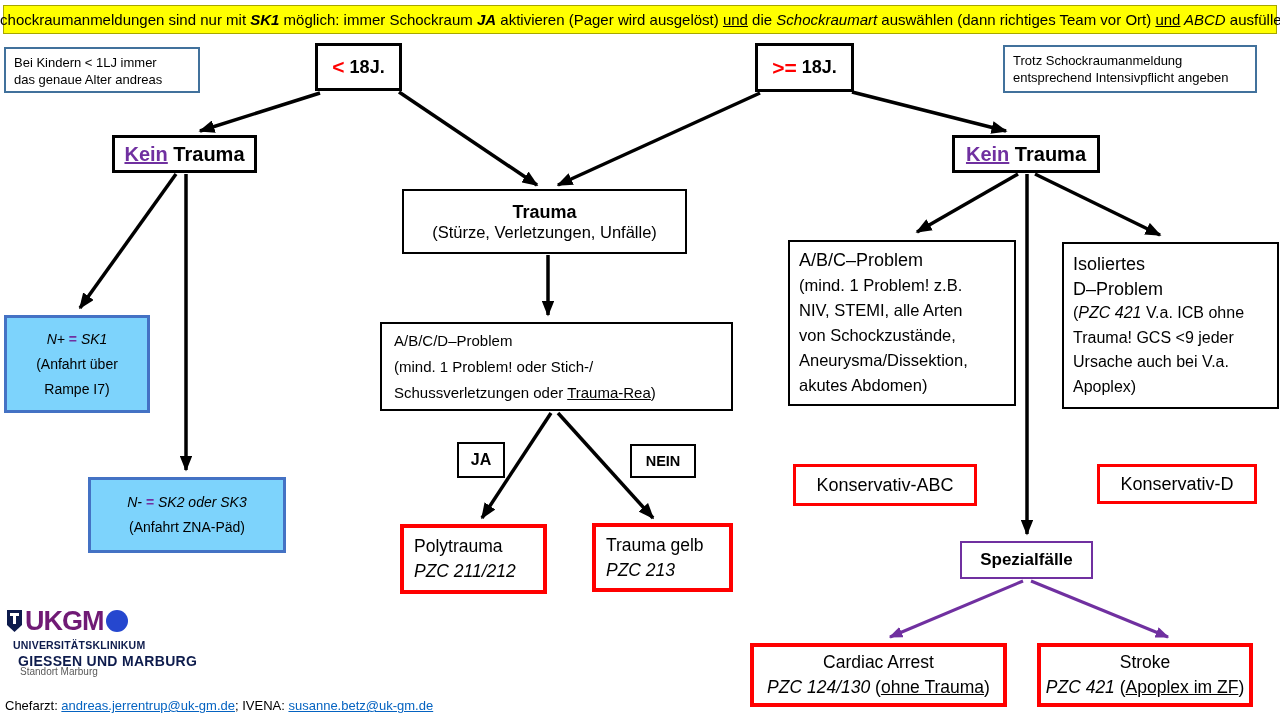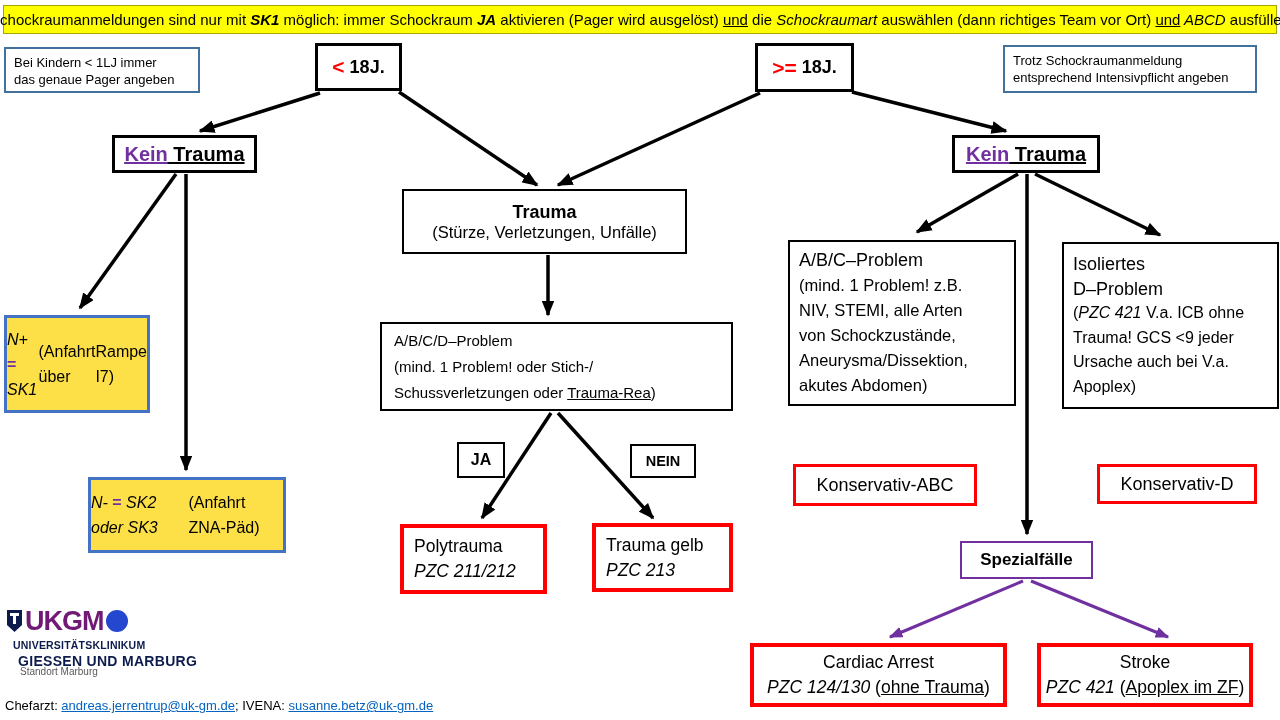--- a/index.html
+++ b/index.html
@@ -15,42 +15,42 @@
   
   .note{border:2px solid #41719c;background:#fff;font-size:13px;line-height:17px;padding:5px 8px;}
   .note-left{left:4px;top:47px;width:196px;height:46px;}
   .note-right{left:1003px;top:45px;width:254px;height:48px;}
   
   .bbox{border:3px solid #000;background:#fff;display:flex;flex-direction:column;align-items:center;justify-content:center;}
   .agebox{font-size:18px;font-weight:bold;flex-direction:row;}
   .agebox .op{color:#ff0000;font-size:21px;margin-right:5px;}
   .lt18{left:315px;top:43px;width:87px;height:48px;}
   .ge18{left:755px;top:43px;width:99px;height:49px;}
-  .kein{font-size:20px;font-weight:bold;flex-direction:row;white-space:pre;text-decoration:underline;}
+  .kein{font-size:20px;font-weight:bold;flex-direction:row;white-space:pre;}
   .kein .kw{color:#7030a0;text-decoration:underline;}
   .keinL{left:112px;top:135px;width:145px;height:38px;}
   .keinR{left:952px;top:135px;width:148px;height:38px;}
   .traumaN{left:402px;top:189px;width:285px;height:65px;border-width:2.5px;}
   .traumaN .t1{font-size:18px;font-weight:bold;}
   .traumaN .t2{font-size:16.5px;}
   .abcd{left:380px;top:322px;width:353px;height:89px;border-width:2.5px;align-items:flex-start;
         padding:4px 12px;font-size:15px;line-height:26px;}
   .abcd .uu{text-decoration:underline;}
   .jabox{left:457px;top:442px;width:48px;height:36px;border-width:2px;font-size:16px;font-weight:bold;}
   .neinbox{left:630px;top:444px;width:66px;height:34px;border-width:2px;font-size:14.5px;font-weight:bold;}
   .abc{left:788px;top:240px;width:228px;height:166px;border-width:2.5px;align-items:flex-start;
        padding:4px 9px;font-size:16.5px;line-height:25px;}
   .abc .ttl{font-size:18px;}
   .isod{left:1062px;top:242px;width:217px;height:167px;border-width:2.5px;align-items:flex-start;
         padding:4px 9px;font-size:16px;line-height:24.5px;}
   .isod .ttl{font-size:18px;}
   .isod .it{font-style:italic;}
   
-  .blue{border:3.5px solid #4472c4;background:#fde047;display:flex;flex-direction:row;align-items:center;justify-content:center;
-        font-size:16px;line-height:25px;}
+  .blue{border:3.5px solid #4472c4;background:#7dd3fc;display:flex;flex-direction:column;align-items:center;justify-content:center;
+        font-size:14px;line-height:25px;}
   .blue .nline{font-style:italic;}
   .blue .eq{color:#7030a0;font-weight:bold;font-style:normal;}
   .nplus{left:4px;top:315px;width:146px;height:98px;}
   .nminus{left:88px;top:477px;width:198px;height:76px;}
   
   .red{border:4px solid #ff0000;background:#fff;display:flex;flex-direction:column;align-items:center;justify-content:center;
        font-size:17.5px;line-height:25px;}
   .red .code{font-style:italic;}
   .red .uu{font-style:normal;text-decoration:underline;}
   .poly{left:400px;top:524px;width:147px;height:70px;align-items:flex-start;padding-left:10px;}
@@ -109,21 +109,21 @@
       <line x1="1031" y1="581" x2="1168" y2="637" marker-end="url(#ahp)"></line>
     </g>
   </svg>
 
   <div class="abs banner">
     <span><span>Schockraumanmeldungen  sind nur mit </span><span class="bi">SK1</span><span> möglich: immer Schockraum </span><span class="bi">JA</span><span> aktivieren (Pager wird ausgelöst) </span><span class="u">und</span><span> die </span><span class="it">Schockraumart</span><span> auswählen (dann richtiges Team vor Ort) </span><span class="u">und</span><span class="it"> ABCD</span><span> ausfüllen</span></span>
   </div>
 
   <div class="abs note note-left">
     <div>Bei Kindern &lt; 1LJ immer</div>
-    <div>das genaue Pager angeben</div>
+    <div>das genaue Alter andreas</div>
   </div>
   <div class="abs note note-right">
     <div>Trotz Schockraumanmeldung</div>
     <div>entsprechend Intensivpflicht angeben</div>
   </div>
 
   <div class="abs bbox agebox lt18">
     <span class="op">&lt;</span>
     <span>18J.</span>
   </div>

